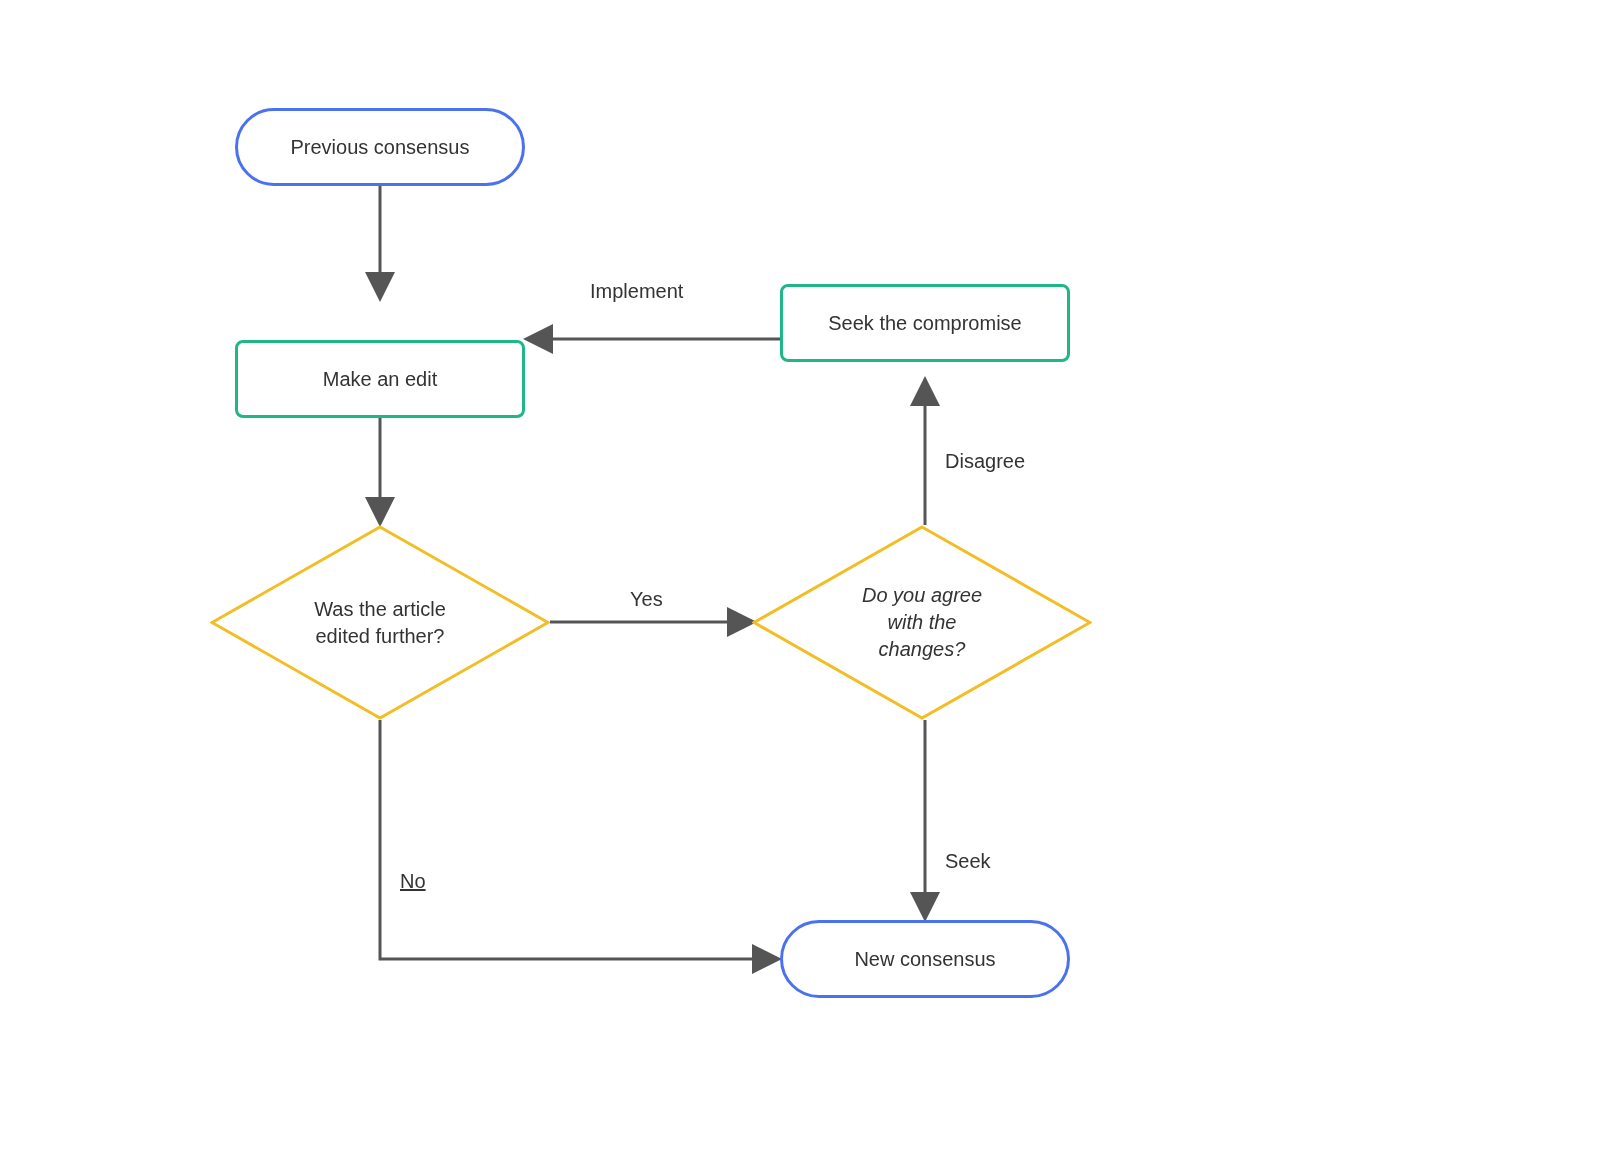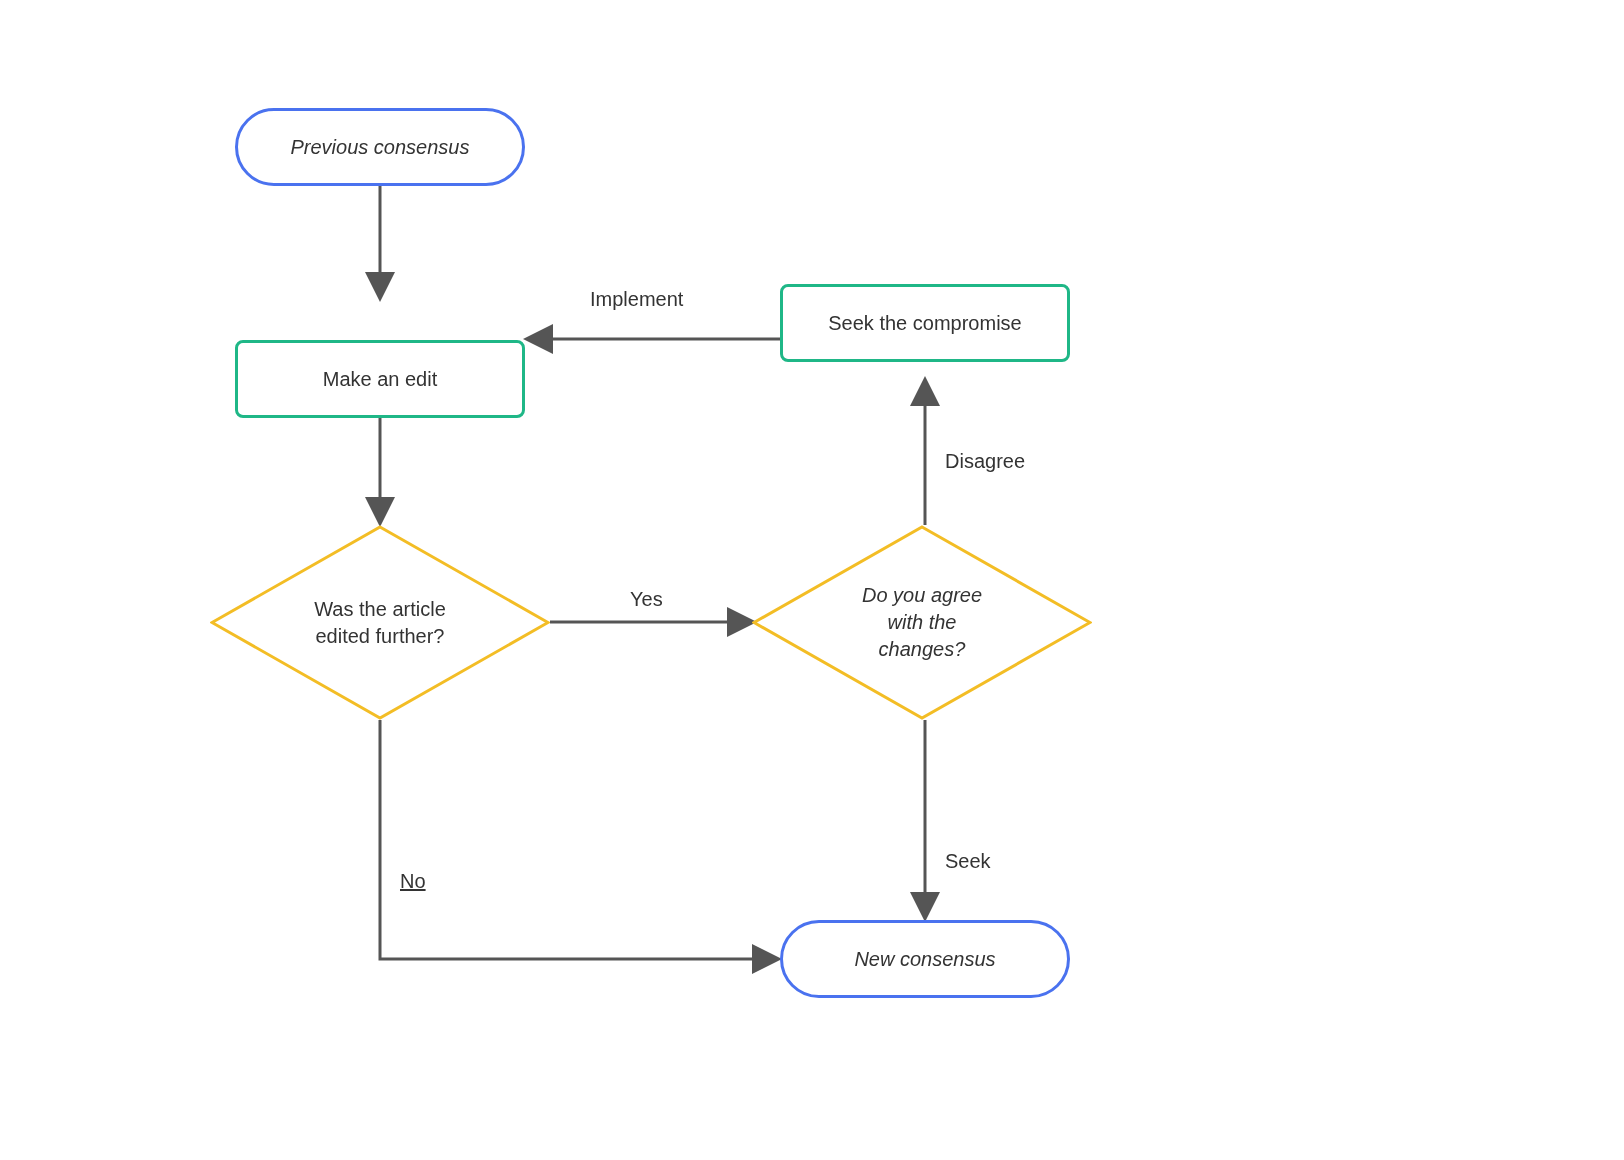--- a/index.html
+++ b/index.html
@@ -16,21 +16,20 @@
       align-items: center;
       justify-content: center;
       text-align: center;
       font-size: 20px;
       color: #333;
       background: #ffffff;
     }
     .terminal {
       border: 3px solid;
       border-radius: 40px;
-      font-style: italic;
     }
     .process {
       border: 3px solid;
       border-radius: 8px;
     }
     .decision-wrap {
       position: absolute;
     }
     .decision-svg {
       position: absolute;
@@ -116,21 +115,21 @@
     <span style="white-space: pre-line;">Do you agree
 with the
 changes?</span>
   </div>
 </div>
 
 <div class="node terminal" style="left:780px; top:920px; width:290px; height:78px; border-color:#4a72ef;">
   <span>New consensus</span>
 </div>
 
-<div class="edge-label" style="left:590px; top:280px;margin-top:8px;">Implement</div>
+<div class="edge-label" style="left:590px; top:280px;">Implement</div>
 
 <div class="edge-label" style="left:945px; top:450px;">Disagree</div>
 
 <div class="edge-label" style="left:630px; top:588px;">Yes</div>
 
 <div class="edge-label" style="left:400px; top:870px;text-decoration:underline;">No</div>
 
 <div class="edge-label" style="left:945px; top:850px;">Seek</div>
 
 </body></html>

